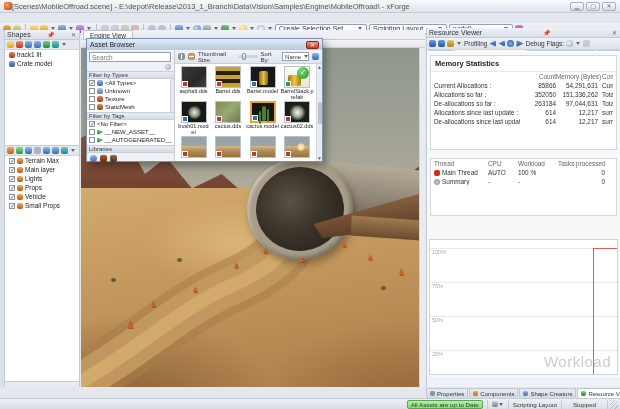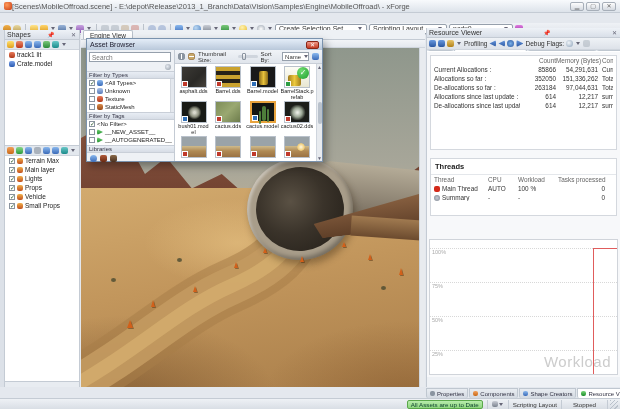--- a/index.html
+++ b/index.html
@@ -511,20 +511,21 @@
           <span>Resource Overview</span>
         </span>
       <span class="rtab">
           <span class="i" style="width:6px;height:6px;background:linear-gradient(#9a8ae0,#4a3aa0);"></span>
           <span>VertexBuffers</span>
         </span>
 
     </div>
     <div class="rv-content">
       <div class="group" style="top:3px;height:95px;">
+        <div class="group-title">Memory Statistics</div>
         <div class="trow head">
           <span class="c-label"></span>
           <span class="c-count">Count</span>
           <span class="c-mem">Memory (Bytes)</span>
           <span class="c-com">Comment</span>
         </div>
         <div class="trow">
           <span class="c-label">Current Allocations :</span>
           <span class="c-count">85866</span>
           <span class="c-mem">54,291,631</span>
@@ -549,21 +550,20 @@
           <span class="c-com">sum of allo</span>
         </div>
         <div class="trow">
           <span class="c-label">De-allocations since last update :</span>
           <span class="c-count">614</span>
           <span class="c-mem">12,217</span>
           <span class="c-com">sum of de-a</span>
         </div>
       </div>
       <div class="group" style="top:106px;height:58px;">
-        <div class="group-title">Threads</div>
         <div class="trow head">
           <span class="th-name">Thread</span>
           <span class="th-cpu">CPU</span>
           <span class="th-work">Workload</span>
           <span class="th-tasks">Tasks processed</span>
         </div>
         <div class="trow">
           <span class="th-name">
               <span class="i" style="width:6px;height:6px;background:#d42a1a;"></span>
               <span>Main Thread</span>

